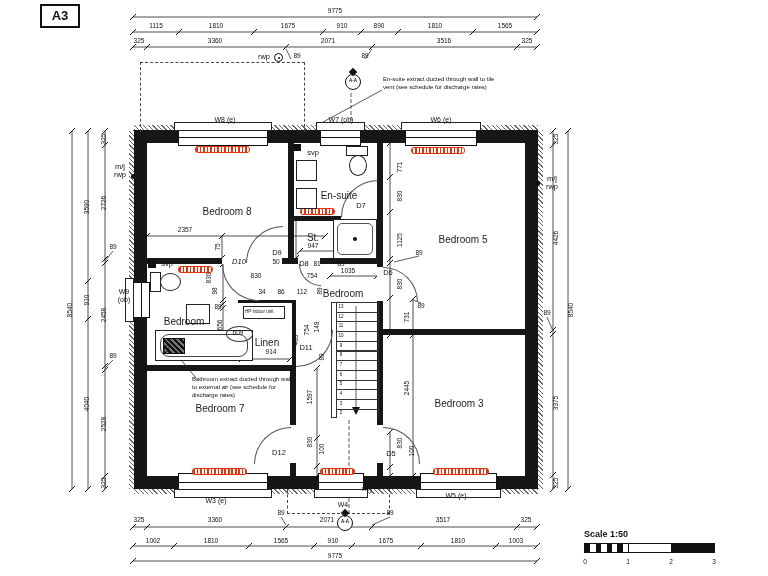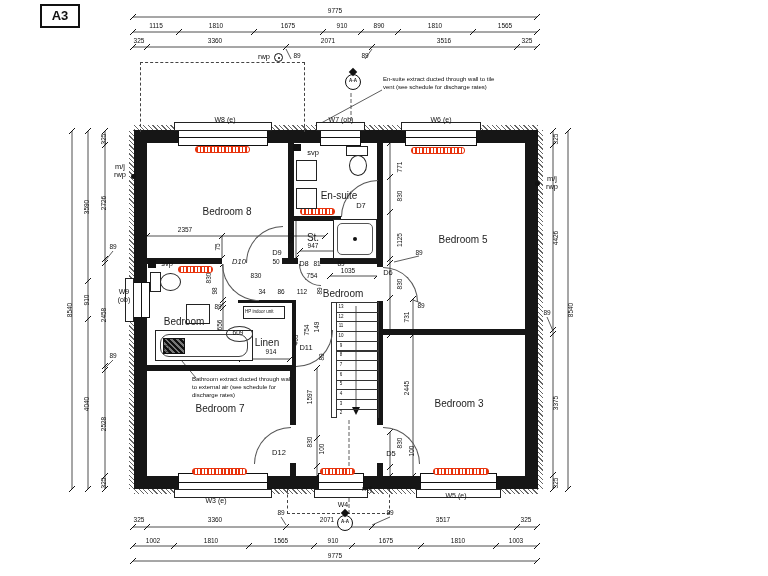--- a/index.html
+++ b/index.html
@@ -404,13 +404,25 @@
       <div class="lbl snum" style="left: 341px; top: 364.9px;">7</div>
       <div class="lbl snum" style="left: 341px; top: 374.55px;">6</div>
       <div class="lbl snum" style="left: 341px; top: 384.2px;">5</div>
       <div class="lbl snum" style="left: 341px; top: 393.85px;">4</div>
       <div class="lbl snum" style="left: 341px; top: 403.5px;">3</div>
       <div class="lbl snum" style="left: 341px; top: 413.15px;">2</div>
       <div class="sec" style="left: 345px; top: 74px;">A-A</div>
       <div class="sec" style="left: 337px; top: 515px;">A-A</div>
     </div>
 
+  <div id="scalebar">
+    <div id="scalelabel">Scale 1:50</div>
+    <div id="sbar">
+      <div class="s1"></div>
+      <div class="s2"></div>
+      <div class="s3"></div>
+      <span class="stick" style="left:0">0</span>
+      <span class="stick" style="left:43px">1</span>
+      <span class="stick" style="left:86px">2</span>
+      <span class="stick" style="left:129px">3</span>
+    </div>
+  </div>
 </div>
 
 </body></html>

